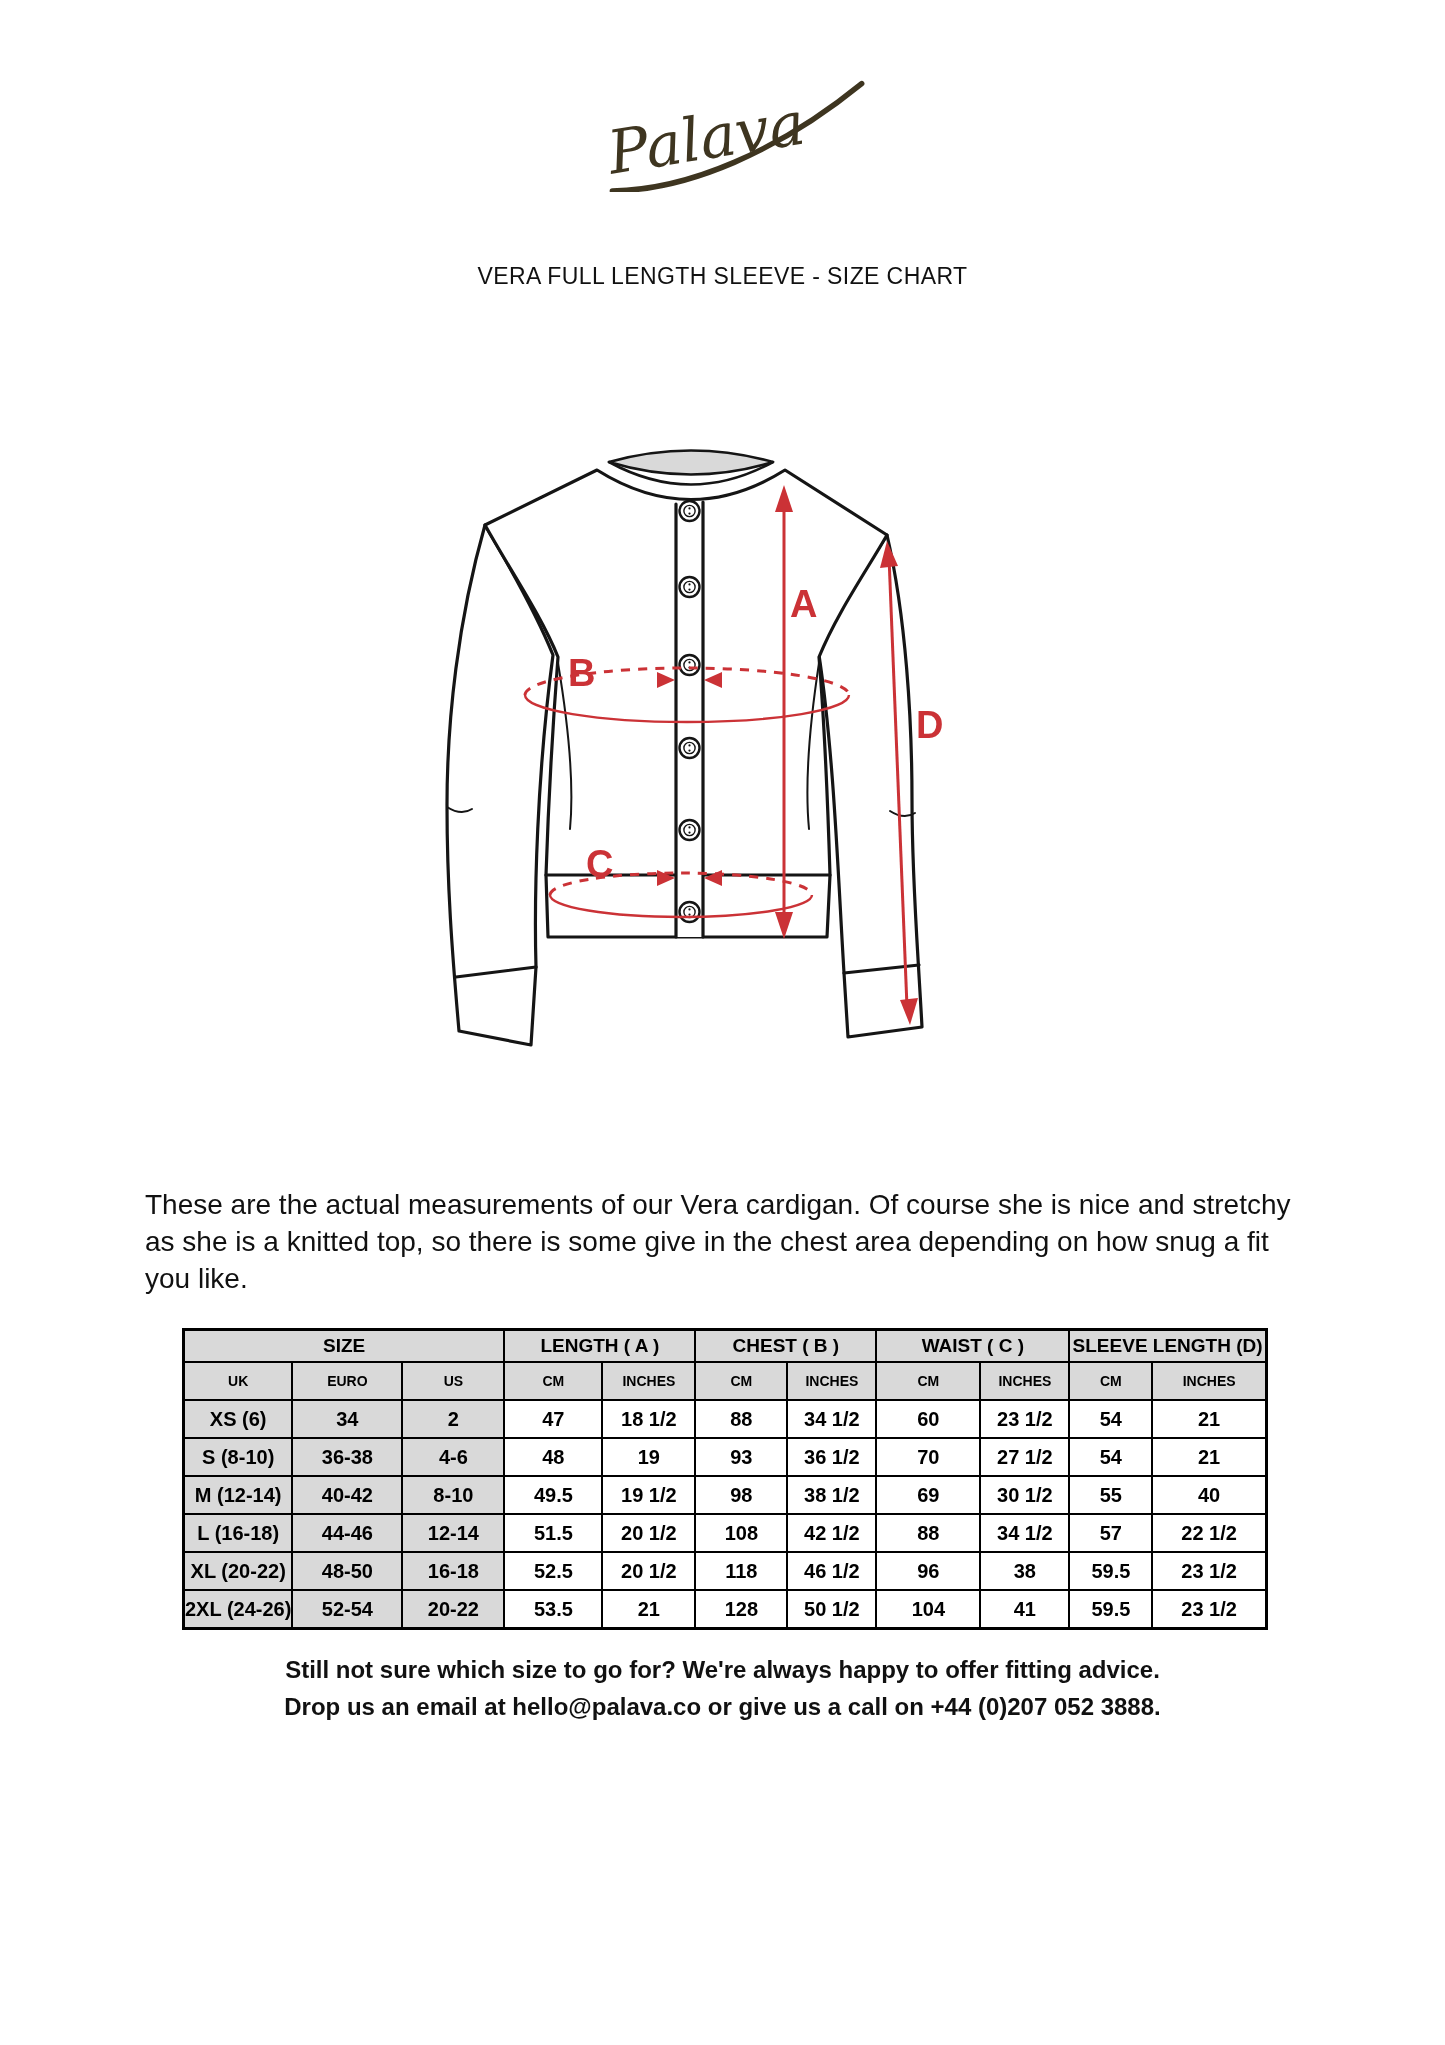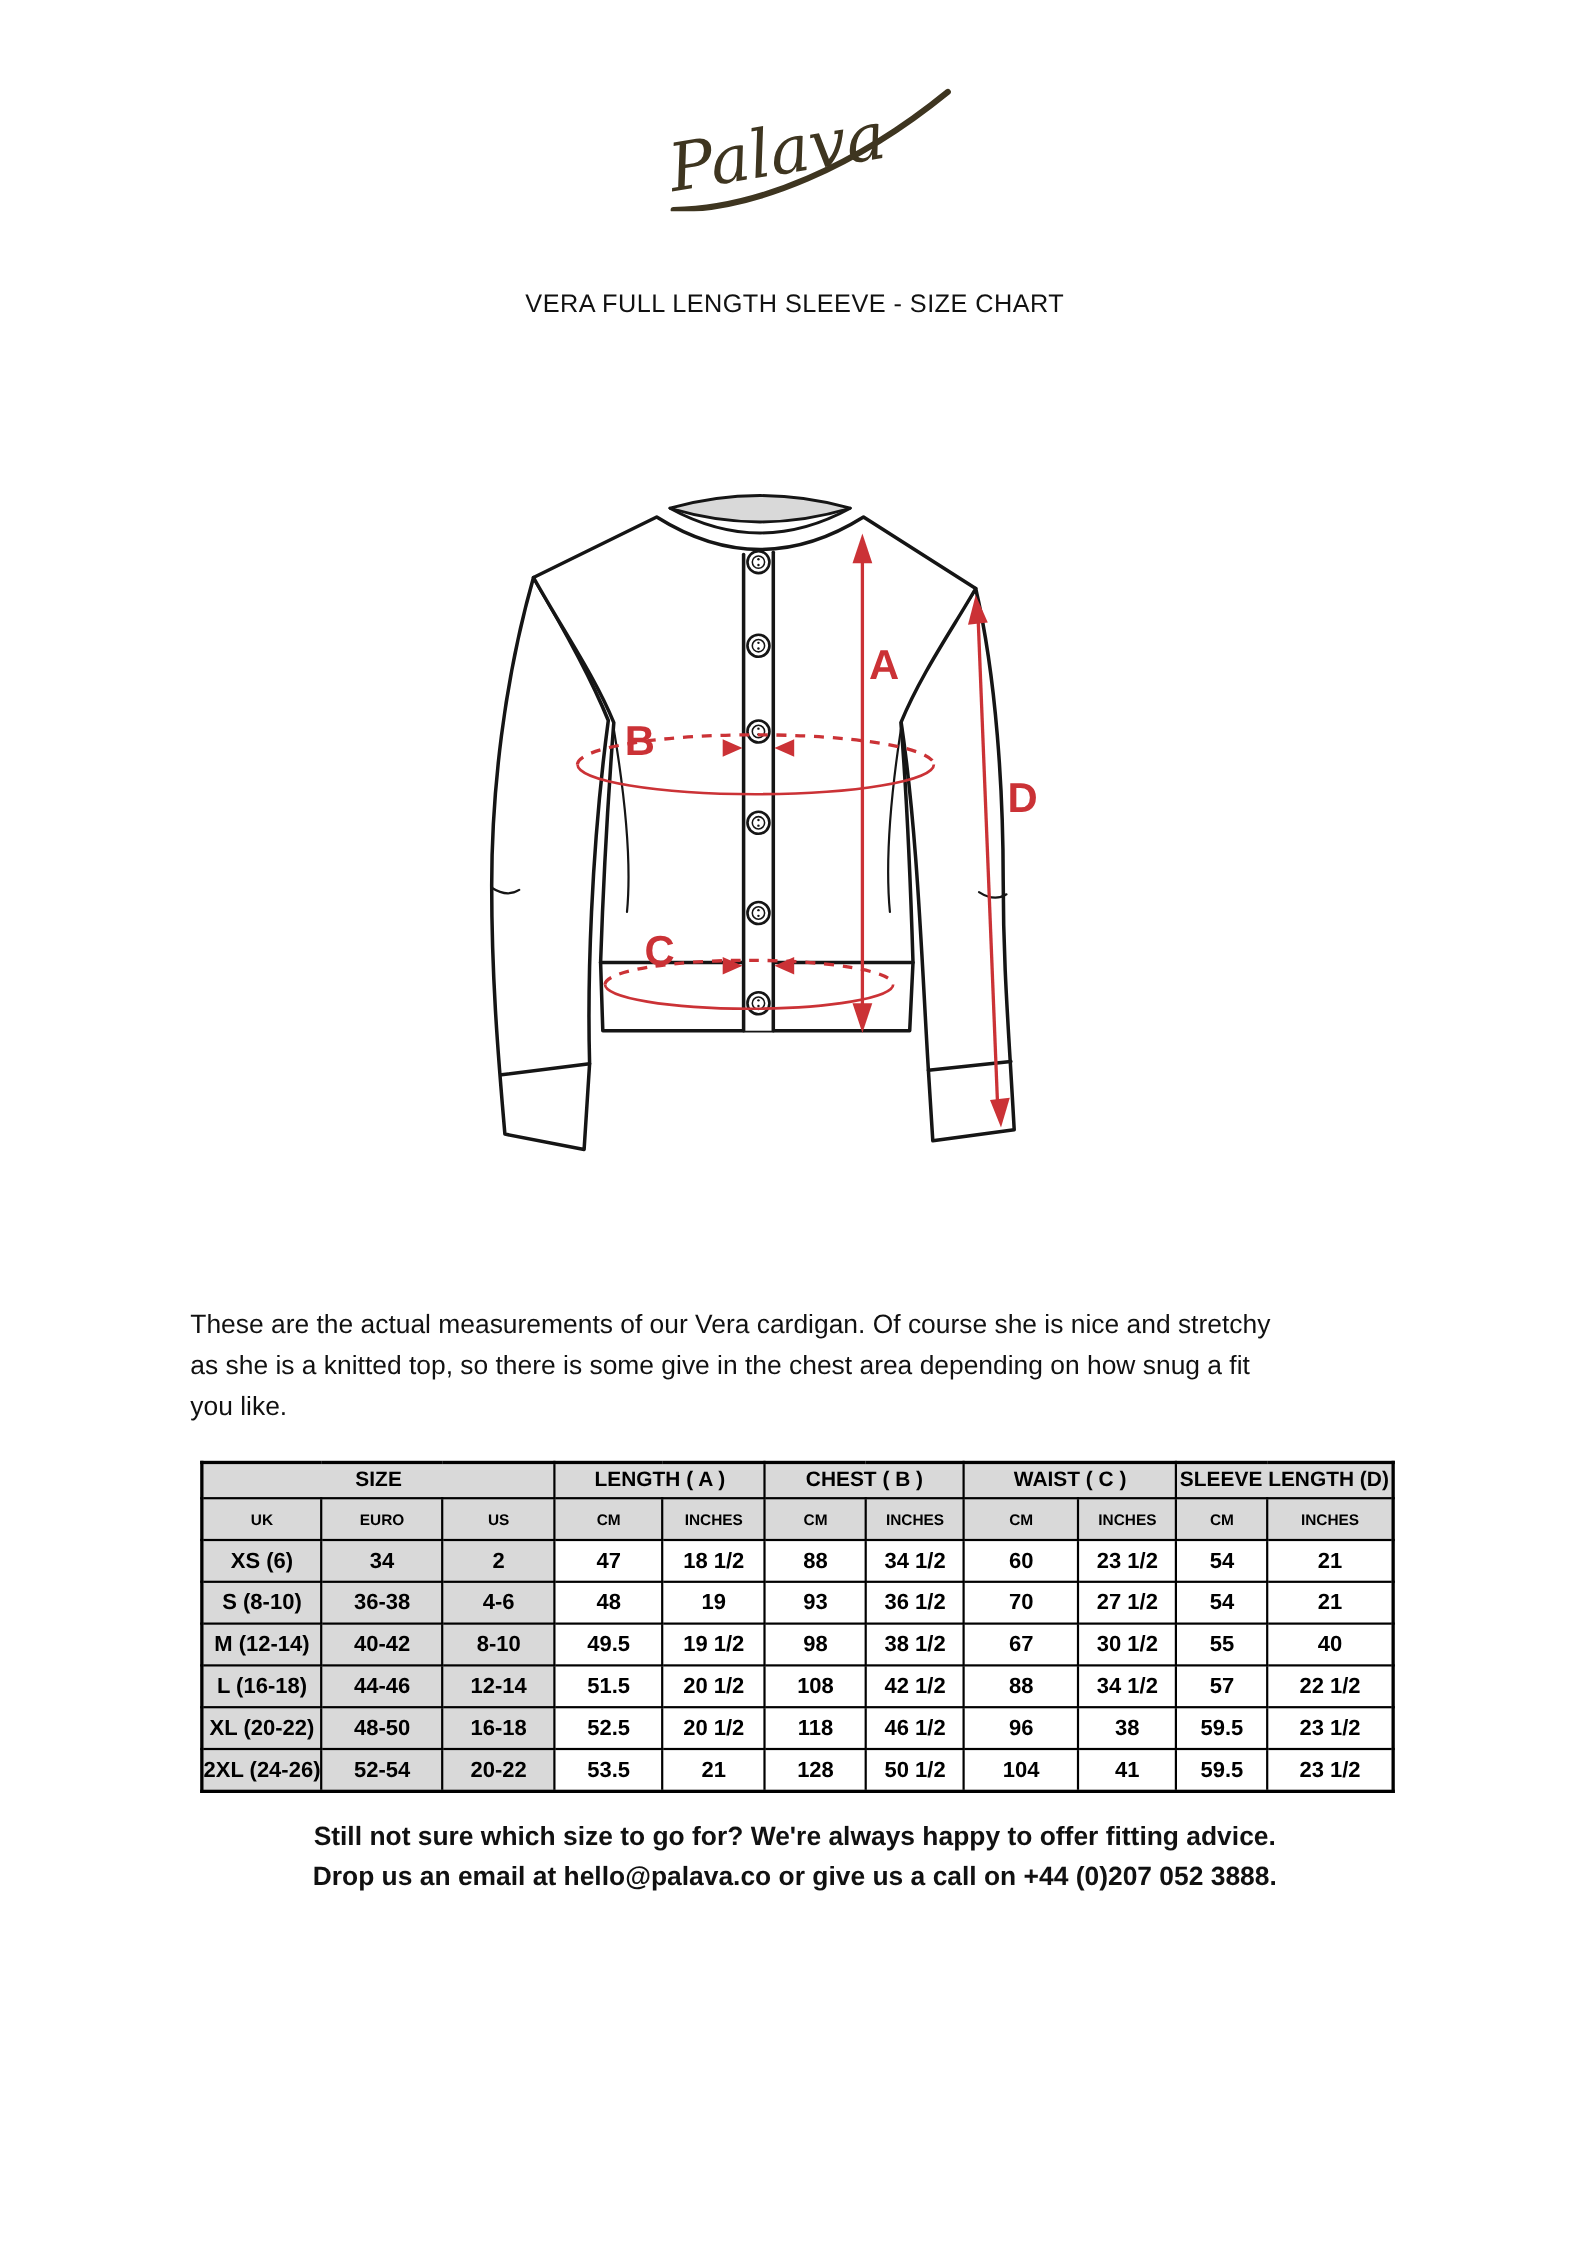--- a/index.html
+++ b/index.html
@@ -8,21 +8,21 @@
     font-family:"Liberation Sans",sans-serif;color:#1a1a1a;overflow:hidden;
   }
   .logo-wrap{position:absolute;left:585px;top:74px;width:300px;height:118px;}
   .doc-title{
     position:absolute;top:263px;left:0;width:100%;text-align:center;
     font-size:23px;letter-spacing:.4px;color:#111;
   }
   .diagram-wrap{position:absolute;left:320px;top:355px;width:700px;height:700px;}
   .intro{
     position:absolute;left:145px;top:1186px;width:1200px;
-    font-size:24px;line-height:37px;color:#111;margin-left:28px;
+    font-size:28px;line-height:37px;color:#111;
   }
   .size-table{
     position:absolute;left:182px;top:1328px;
     border-collapse:collapse;table-layout:fixed;
     border:3px solid #000;font-weight:bold;color:#000;
   }
   .size-table th,.size-table td{
     border:2px solid #000;text-align:center;vertical-align:middle;
     padding:0;white-space:nowrap;overflow:visible;
   }
@@ -212,21 +212,21 @@
       <td>21</td>
     </tr>
     <tr class="dr">
       <td class="size-col">M (12-14)</td>
       <td class="size-col">40-42</td>
       <td class="size-col">8-10</td>
       <td>49.5</td>
       <td>19 1/2</td>
       <td>98</td>
       <td>38 1/2</td>
-      <td>67</td>
+      <td>69</td>
       <td>30 1/2</td>
       <td>55</td>
       <td>40</td>
     </tr>
     <tr class="dr">
       <td class="size-col">L (16-18)</td>
       <td class="size-col">44-46</td>
       <td class="size-col">12-14</td>
       <td>51.5</td>
       <td>20 1/2</td>

